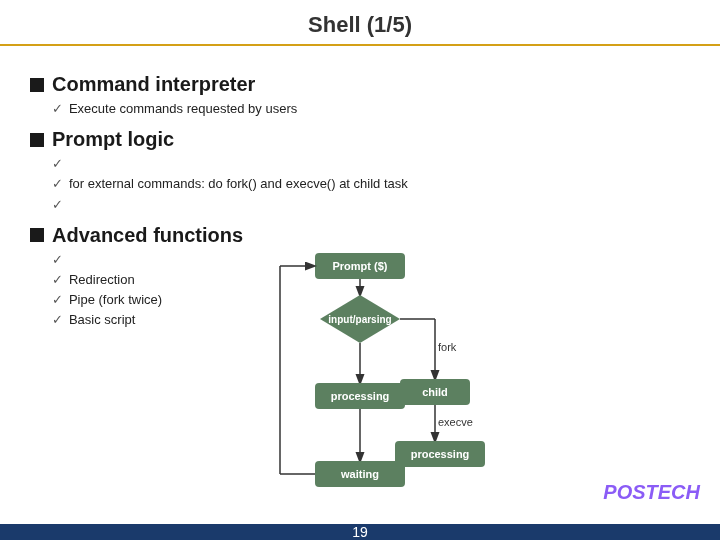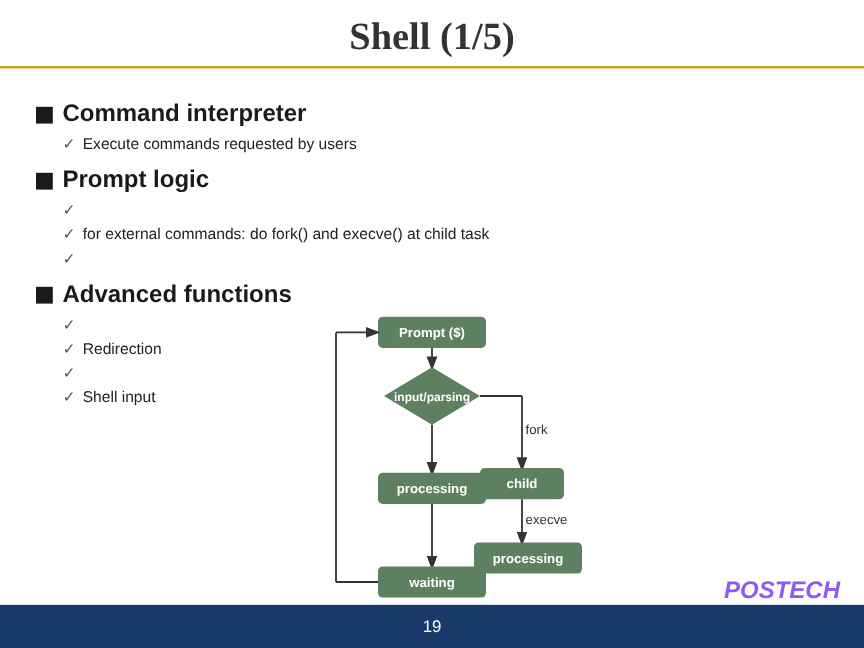--- a/index.html
+++ b/index.html
@@ -19,24 +19,23 @@
       position: relative;
     }
 
     
     .title-bar {
       text-align: center;
       padding: 12px 0 6px 0;
       border-bottom: 2px solid #d4a017;
     }
     .title-bar h1 {
-      font-size: 32px;
+      font-size: 22px;
       font-weight: bold;
       color: #333;
-      font-family: Liberation Serif, serif;
     }
 
     
     .content {
       display: flex;
       padding: 10px 30px 0 30px;
       position: relative;
       margin-top: 17px;
     }
 
@@ -121,21 +120,21 @@
       height: 100%;
       overflow: visible;
     }
 
     
     .footer {
       position: absolute;
       bottom: 0;
       left: 0;
       right: 0;
-      height: 36px;
+      height: 16px;
       background: #1a3a6b;
       display: flex;
       align-items: center;
       justify-content: center;
     }
     .page-number {
       color: white;
       font-size: 14px;
     }
 
@@ -204,24 +203,25 @@
             <ul class="sub-items">
               <li>
                 <span class="check-mark">✓</span>
               </li>
               <li>
                 <span class="check-mark">✓</span>
                 <span class="item-text">Redirection</span>
               </li>
               <li>
                 <span class="check-mark">✓</span>
-              </li>
-              <li>
-                <span class="check-mark">✓</span>
-                <span class="item-text">Shell input</span>
+                <span class="item-text">Pipe (fork twice)</span>
+              </li>
+              <li>
+                <span class="check-mark">✓</span>
+                <span class="item-text">Basic script</span>
               </li>
             </ul>
           </div>
 
           <div class="advanced-right">
             <div class="flowchart">
               <svg viewBox="0 0 260 270" xmlns="http://www.w3.org/2000/svg" style="width:260px;height:270px;position:absolute;top:0;left:0;">
 
                 <rect x="55" y="2" width="90" height="26" rx="4" fill="#5c8060"></rect>
                 <text x="100" y="19" text-anchor="middle" fill="white" font-size="11" font-weight="bold">Prompt ($)</text>

